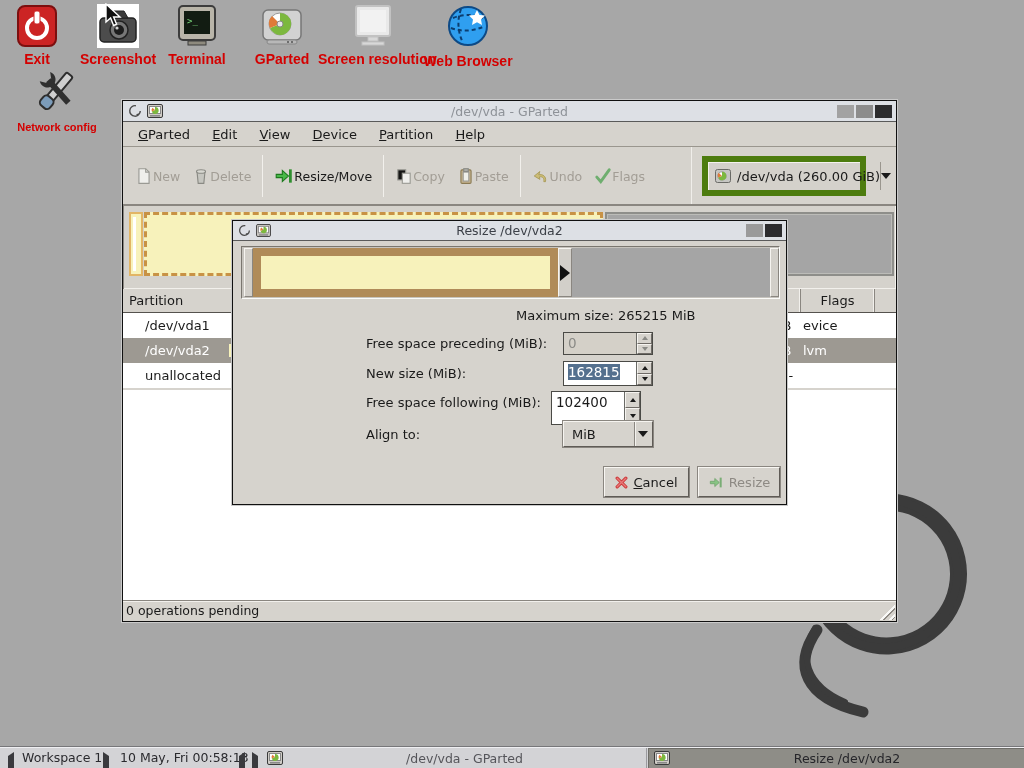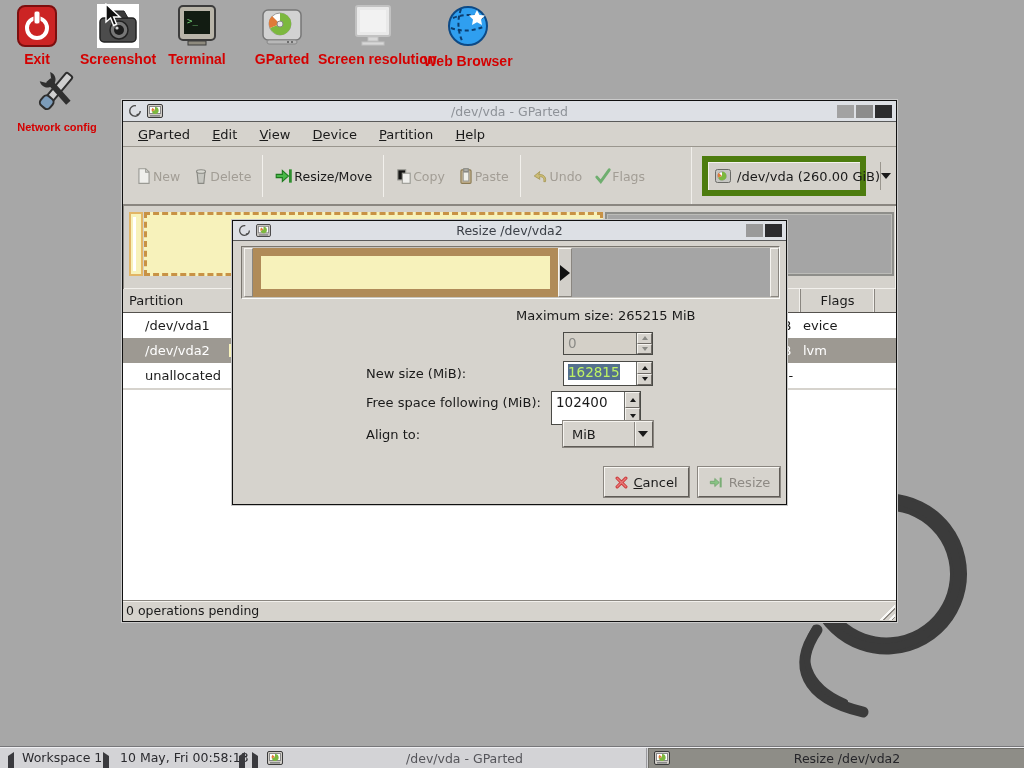--- a/index.html
+++ b/index.html
@@ -66,21 +66,21 @@
   .rhandle { position:absolute; top:1px; height:49px; background:#d2cfc9; border:1px solid; border-color:#f6f4f0 #8a8680 #8a8680 #f6f4f0; }
   .rf-part { position:absolute; top:1px; height:49px; background:#f7f2bb; border:8px solid #b08b58; }
   .rf-gray { position:absolute; top:1px; height:49px; background:#a5a5a5; }
   .black-arrow { width:0; height:0; border-top:8px solid transparent; border-bottom:8px solid transparent; border-left:10px solid #111; }
 
   .dlg-label { position:absolute; font-size:13px; line-height:22px; }
   .spinfield { position:absolute; width:90px; border:1px solid #4a4a46; background:#ffffff; display:flex; }
   .spinfield .val { flex:1; padding:2px 2px 2px 4px; font-size:13.5px; overflow:hidden; }
   .spinfield.disabled { background:#d4d0c8; }
   .spinfield.disabled .val { color:#8a8a86; }
-  .sel { background:#54708e; color:#bef264; }
+  .sel { background:#54708e; color:#ffffff; }
   .spincol { width:16px; display:flex; flex-direction:column; border-left:1px solid #6a6a66; }
   .spinbtn { flex:1; background:#d6d3cd; border:1px solid; border-color:#f6f4f0 #6f6b66 #6f6b66 #f6f4f0; display:flex; align-items:center; justify-content:center; }
   .tri-up { width:0; height:0; border-left:3px solid transparent; border-right:3px solid transparent; border-bottom:4px solid #1a1a1a; }
   .tri-down { width:0; height:0; border-left:3px solid transparent; border-right:3px solid transparent; border-top:4px solid #1a1a1a; }
   .disabled .tri-up { border-bottom-color:#8a8a86; } .disabled .tri-down { border-top-color:#8a8a86; }
 
   .dropdown { position:absolute; width:90px; height:26px; background:#d6d3cd; border:1px solid; border-color:#f6f4f0 #5f5b56 #5f5b56 #f6f4f0; box-shadow:0 0 0 1px #8a8680; display:flex; align-items:center;gap:38px; }
   .dropdown .val { flex:1; padding-left:8px; }
   .dd-arrow-box { width:24px; align-self:stretch; border-left:1px solid #8a8680; box-shadow:inset 1px 0 0 #f4f2ee; display:flex; align-items:center; justify-content:center; }
   .dd-tri { width:0; height:0; border-left:5px solid transparent; border-right:5px solid transparent; border-top:6px solid #1a1a1a; }
@@ -391,20 +391,21 @@
     <div class="rf-part" style="left:11px; width:305px;"></div>
     <div class="rhandle" style="left:316px; width:14px; display:flex; align-items:center; justify-content:center;">
       <span class="black-arrow"></span>
     </div>
     <div class="rf-gray" style="left:330px; width:198px;"></div>
     <div class="rhandle" style="left:528px; width:9px;"></div>
   </div>
 
   <div class="dlg-label" style="left:283px; top:84px;">Maximum size: 265215 MiB</div>
 
+  <div class="dlg-label" style="left:133px; top:112px;">Free space preceding (MiB):</div>
   <div class="spinfield disabled" style="left:330px; top:111px; height:23px;">
     <span class="val">0</span>
     <span class="spincol">
         <span class="spinbtn">
           <span class="tri-up"></span>
         </span>
         <span class="spinbtn">
           <span class="tri-down"></span>
         </span>
       </span>

